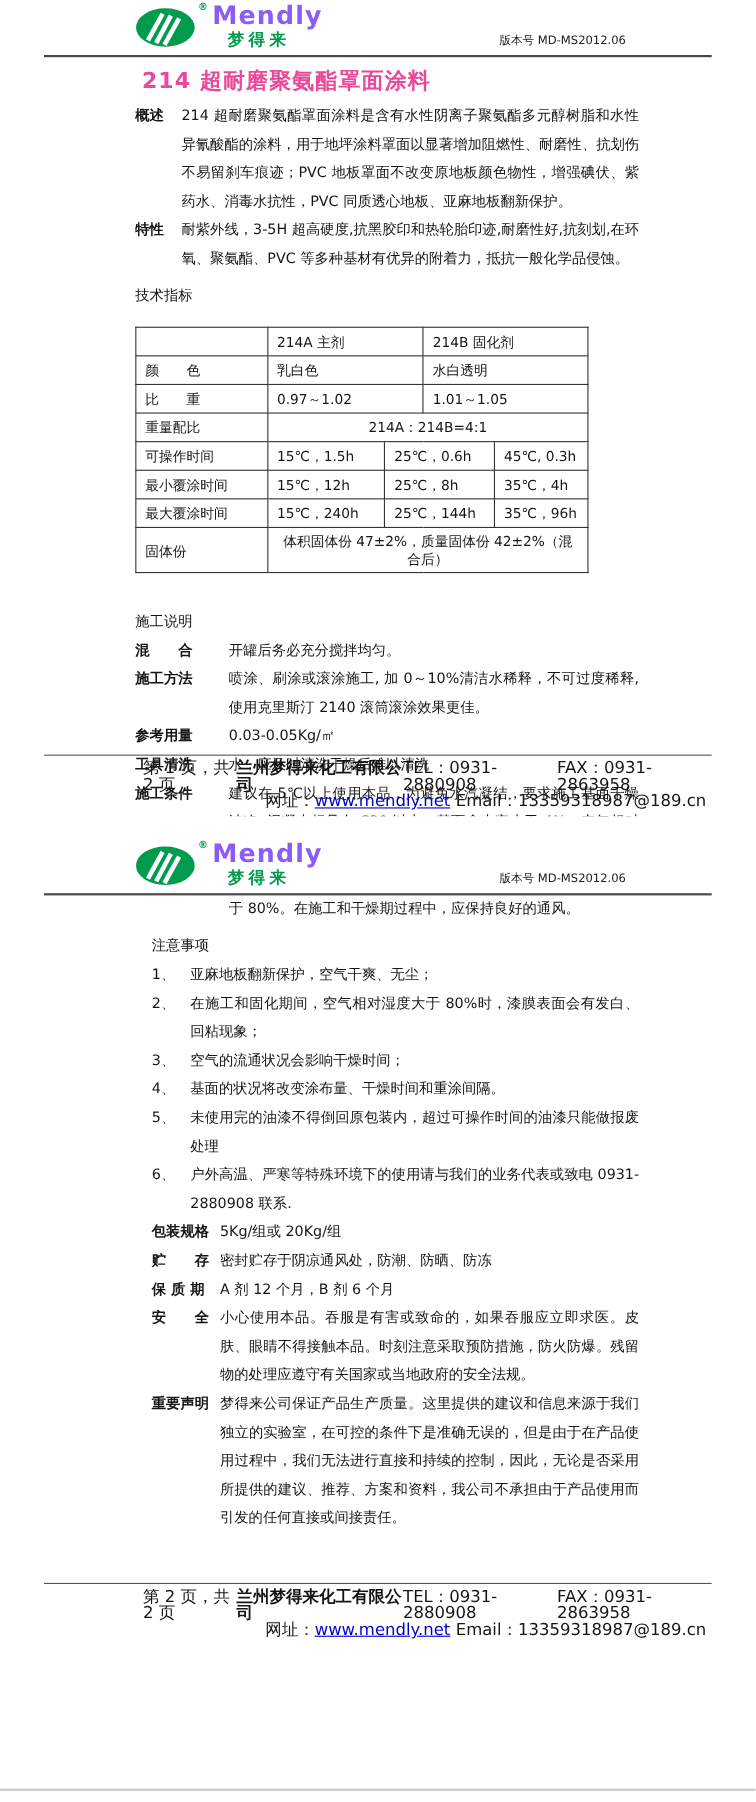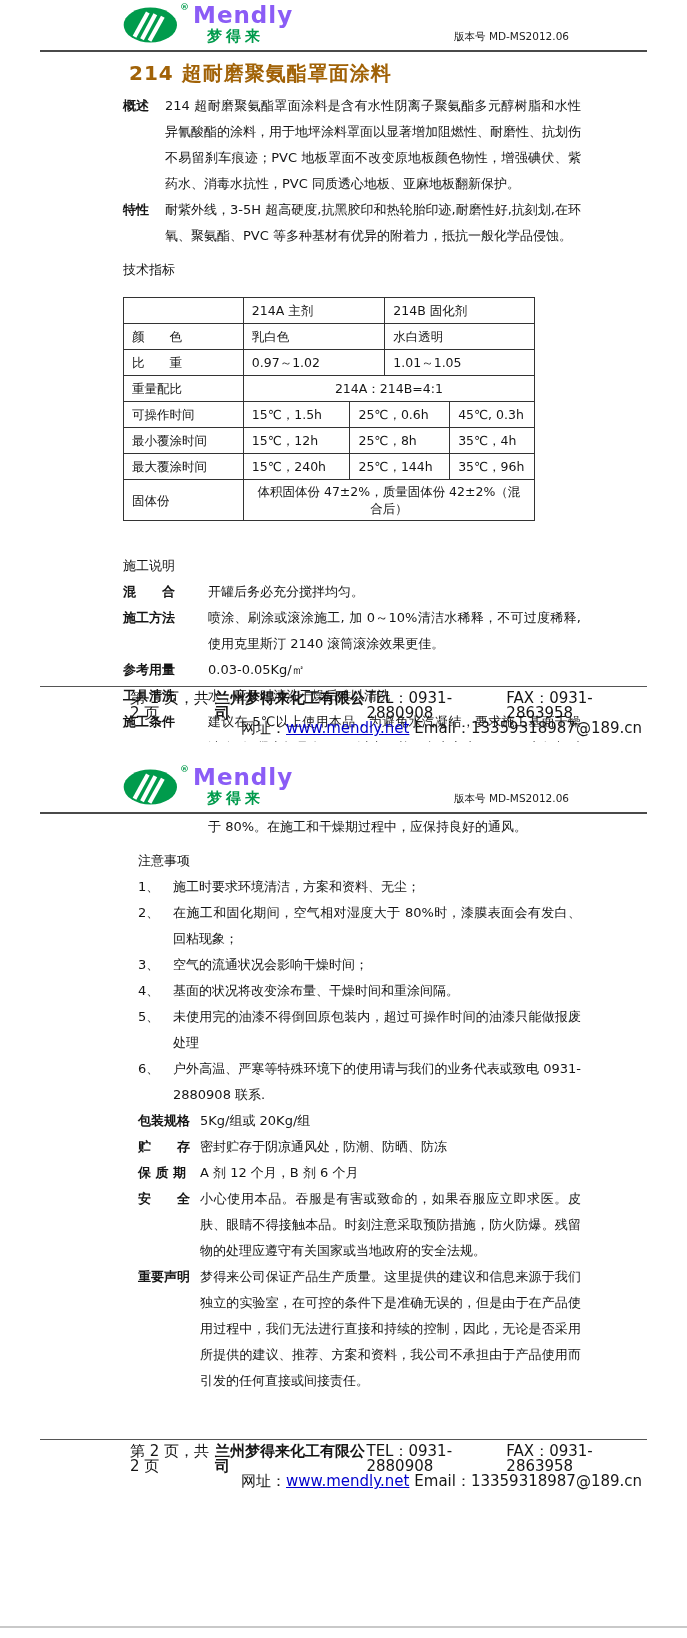--- a/index.html
+++ b/index.html
@@ -34,21 +34,21 @@
     margin:2px 0 0 14px; line-height:16px;
   }
   .version { font-size:10.5px; color:#222; padding-bottom:2px; }
   .header-rule { border:none; border-top:2px solid #4a4a4a; margin:2px 40px 0 40px; }
 
   
   .content { padding:0 106px 0 123px; font-size:13px; line-height:26px; }
   .content2 { padding-left:138px; }
   .doc-title {
     font-size:20px; font-weight:bold; letter-spacing:1px;
-    margin:9px 0 8px 6px; line-height:24px; color:#a16207;
+    margin:9px 0 8px 6px; line-height:24px; color:#ec4899;
   }
   .def-row { display:flex; }
   .def-label { font-weight:bold; flex:0 0 42px; white-space:pre; }
   .def-text { flex:1; text-align:justify; }
   .section-heading { font-weight:normal; margin-top:8px; }
   .cons-row .def-label { flex:0 0 85px; }
   .spec-row .def-label { flex:0 0 62px; }
   .note-row .def-label { flex:0 0 35px; font-weight:normal; }
   .continuation { padding-left:70px; }
 
@@ -230,21 +230,21 @@
   </div>
   <hr class="header-rule">
 
   <div class="content content2">
     <div class="continuation">于 80%。在施工和干燥期过程中，应保持良好的通风。</div>
 
     <div class="section-heading">注意事项</div>
 
     <div class="def-row note-row">
       <span class="def-label">1、</span>
-      <span class="def-text">施工时要求环境清洁，方案和资料、无尘；</span>
+      <span class="def-text">亚麻地板翻新保护，空气干爽、无尘；</span>
     </div>
     <div class="def-row note-row">
       <span class="def-label">2、</span>
       <span class="def-text">在施工和固化期间，空气相对湿度大于 80%时，漆膜表面会有发白、回粘现象；</span>
     </div>
     <div class="def-row note-row">
       <span class="def-label">3、</span>
       <span class="def-text">空气的流通状况会影响干燥时间；</span>
     </div>
     <div class="def-row note-row">

